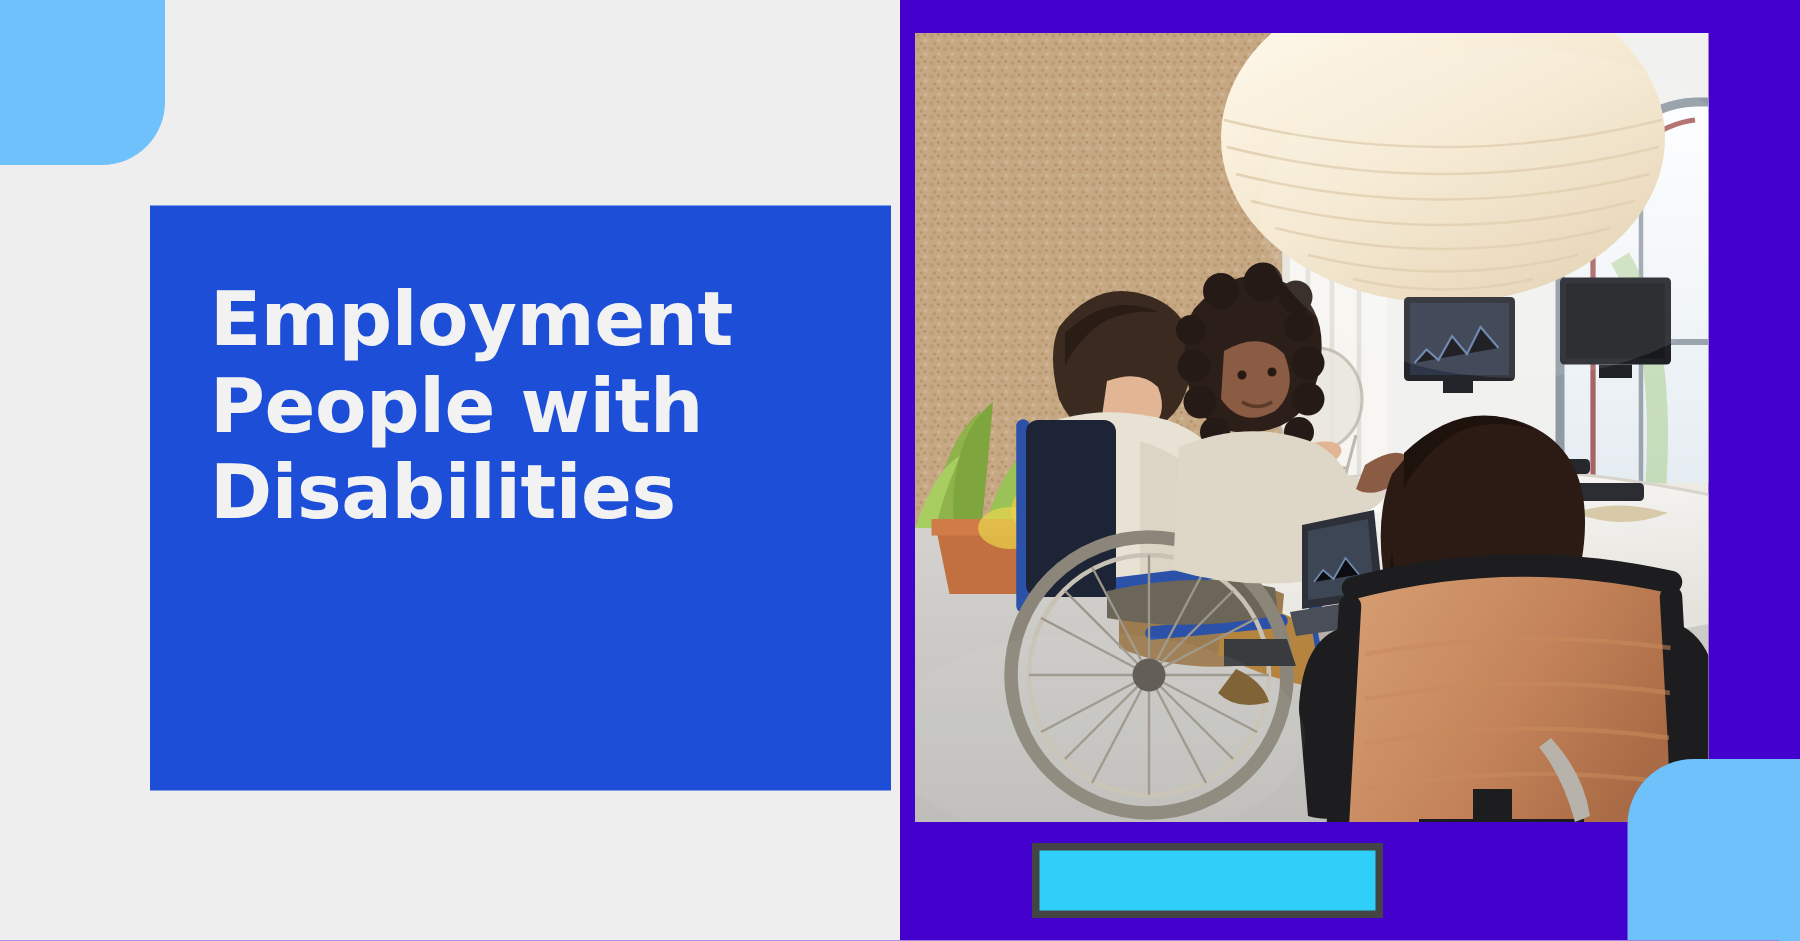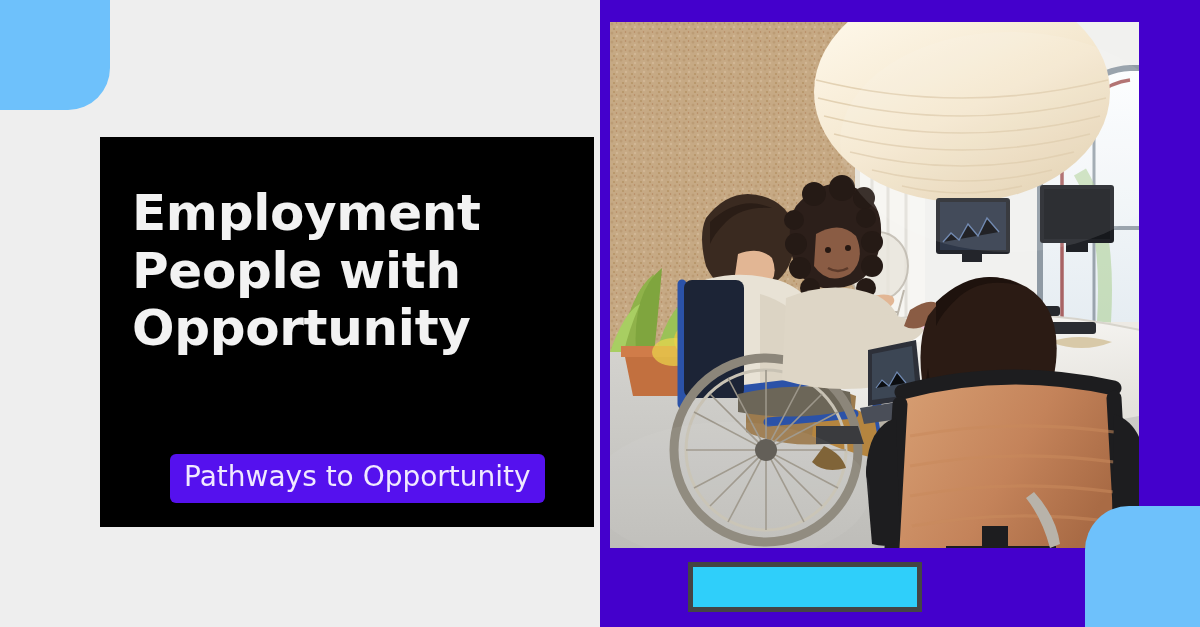--- a/index.html
+++ b/index.html
@@ -25,22 +25,22 @@
     width:118px; height:118px;
     background:#6EC1FB;
     border-bottom-right-radius:42px;
   }
 
   
   .title-card {
     position:absolute;
     left:100px; top:137px;
     width:494px; height:390px;
-    background:#000000;
-    padding:48px 0 0 32px;
+    background:#1d4ed8;
+    padding:48px 0 0 40px;
   }
   .headline {
     font-family:"DejaVu Sans", sans-serif;
     font-weight:700;
     font-size:50px;
     line-height:1.15;
     letter-spacing:-0.3px;
     color:#F2F2F2;
     width:420px;
   }
@@ -103,25 +103,22 @@
 <body>
 
 <div id="banner">
 
   <div class="deco-tl"></div>
 
   <div class="title-card">
     <h1 class="headline">
       <span class="ln">Employment</span>
       <span class="ln">People with</span>
-      <span class="ln">Opportunity</span>
+      <span class="ln">Disabilities</span>
     </h1>
-    <div class="subtitle-badge">
-      <span>Pathways to Opportunity</span>
-    </div>
   </div>
 
   <div class="purple-panel">
 
     <div class="photo">
       <svg viewBox="0 0 529 526" preserveAspectRatio="xMidYMid slice">
         <defs>
           <linearGradient id="gWin" x1="0" y1="0" x2="0" y2="1">
             <stop offset="0%" stop-color="#FDFEFF"></stop>
             <stop offset="100%" stop-color="#E6EDF2"></stop>

